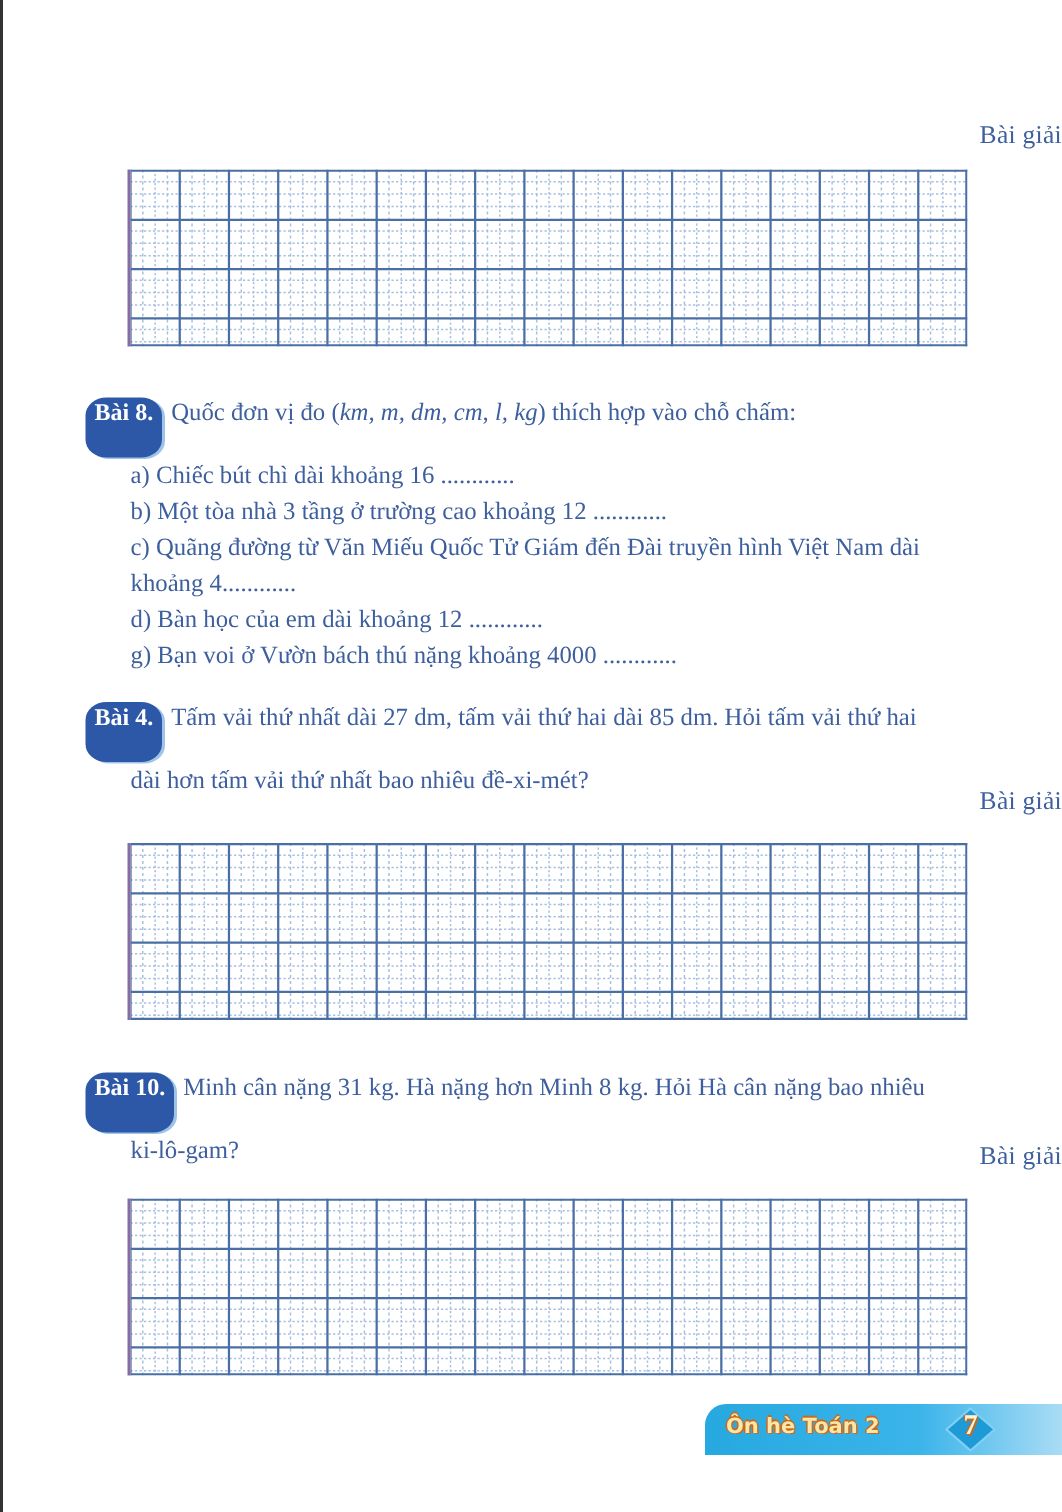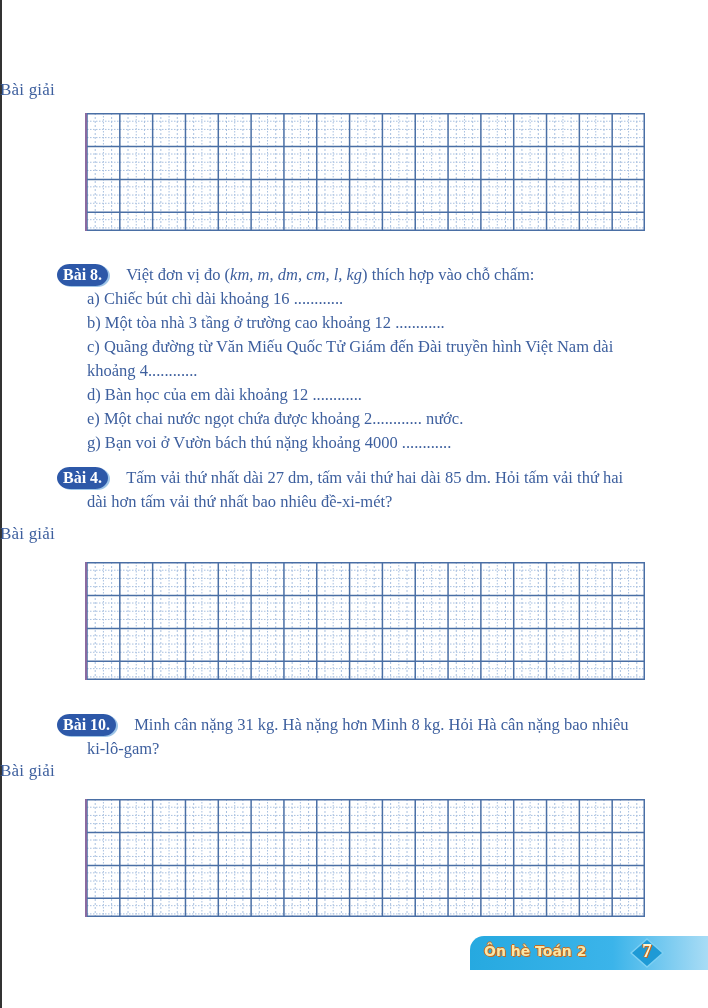--- a/index.html
+++ b/index.html
@@ -4,37 +4,37 @@
 <style>
   html, body { margin: 0; padding: 0; }
   body {
     width: 708px; height: 1008px; position: relative; overflow: hidden;
     background: #ffffff;
     font-family: "Liberation Serif", "DejaVu Serif", serif;
     color: #3b5a9a;
   }
   .left-edge { position: absolute; left: 0; top: 0; width: 2px; height: 1008px; background: #333; }
   .heading {
-    position: absolute; left: 0; width: 708px; text-align: left;
+    position: absolute; left: 0; width: 708px; text-align: right;
     font-size: 17px; color: #3d5f9e; letter-spacing: 0.2px;
   }
   .grid {
     position: absolute; left: 85px; width: 560px;
     border-left: 2px solid #8a6aa0;
     box-sizing: border-box;
   }
   .grid svg { display: block; }
   .ex {
     position: absolute; left: 57px; width: 600px;
     font-size: 16.5px; line-height: 24px; color: #3d5f9e;
   }
   .badge {
     display: inline-block; background: #2d58a8; color: #fff; font-weight: bold;
-    border-radius: 14px / 12px; padding: 0 6px 0 6px; margin-right: 18px;
-    height: 22px; line-height: 22px; font-size: 16px;
+    border-radius: 14px / 12px; padding: 0 6px 0 6px; margin-right: 6px;
+    height: 40px; line-height: 22px; font-size: 16px;
     box-shadow: 2px 1px 0 #9ec5e8;
   }
   .indent { padding-left: 30px; }
   em { font-style: italic; }
   .footer {
     position: absolute; left: 470px; top: 936px; width: 238px; height: 34px;
     background: linear-gradient(90deg, #26a9e0 0%, #3bb4ea 60%, #a9dcf5 100%);
     border-top-left-radius: 14px;
   }
   .footer-title {
@@ -142,28 +142,27 @@
       <line x1="0" y1="0.75" x2="558" y2="0.75" stroke="#4a6fa5" stroke-width="1.5"></line>
       <line x1="0" y1="33.5735294117647" x2="558" y2="33.5735294117647" stroke="#4a6fa5" stroke-width="1.5"></line>
       <line x1="0" y1="66.3970588235294" x2="558" y2="66.3970588235294" stroke="#4a6fa5" stroke-width="1.5"></line>
       <line x1="0" y1="99.22058823529412" x2="558" y2="99.22058823529412" stroke="#4a6fa5" stroke-width="1.5"></line>
       <line x1="0" y1="117.25" x2="558" y2="117.25" stroke="#4a6fa5" stroke-width="1.5"></line>
     </svg>
 </div>
 
 <div class="ex" style="top:263px;">
   <div>
-    <span class="badge">Bài 8.</span><span>Việt đơn vị đo (</span><em>km, m, dm, cm, l, kg</em><span>) thích hợp vào chỗ chấm:</span>
+    <span class="badge">Bài 8.</span><span>Quốc đơn vị đo (</span><em>km, m, dm, cm, l, kg</em><span>) thích hợp vào chỗ chấm:</span>
   </div>
   <div class="indent">a) Chiếc bút chì dài khoảng 16 ............</div>
   <div class="indent">b) Một tòa nhà 3 tầng ở trường cao khoảng 12 ............</div>
   <div class="indent">c) Quãng đường từ Văn Miếu Quốc Tử Giám đến Đài truyền hình Việt Nam dài</div>
   <div class="indent">khoảng 4............</div>
   <div class="indent">d) Bàn học của em dài khoảng 12 ............</div>
-  <div class="indent">e) Một chai nước ngọt chứa được khoảng 2............ nước.</div>
   <div class="indent">g) Bạn voi ở Vườn bách thú nặng khoảng 4000 ............</div>
 </div>
 
 <div class="ex" style="top:466px;">
   <div>
     <span class="badge">Bài 4.</span><span>Tấm vải thứ nhất dài 27 dm, tấm vải thứ hai dài 85 dm. Hỏi tấm vải thứ hai</span>
   </div>
   <div class="indent">dài hơn tấm vải thứ nhất bao nhiêu đề-xi-mét?</div>
 </div>
 <div class="heading" style="top:524px;">Bài giải</div>

